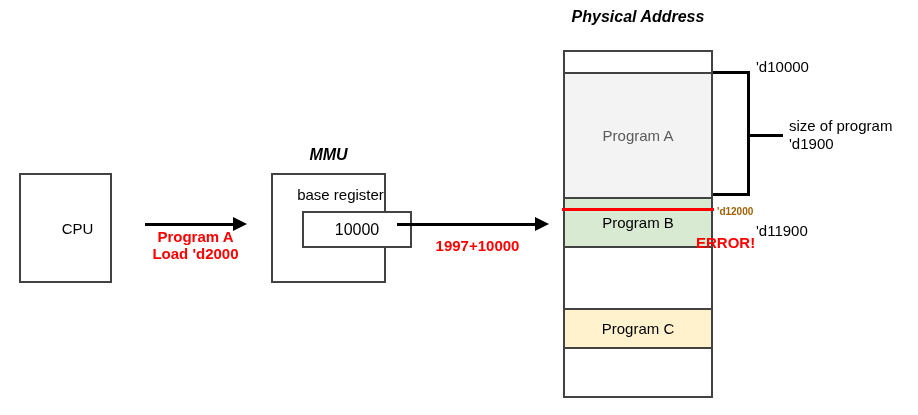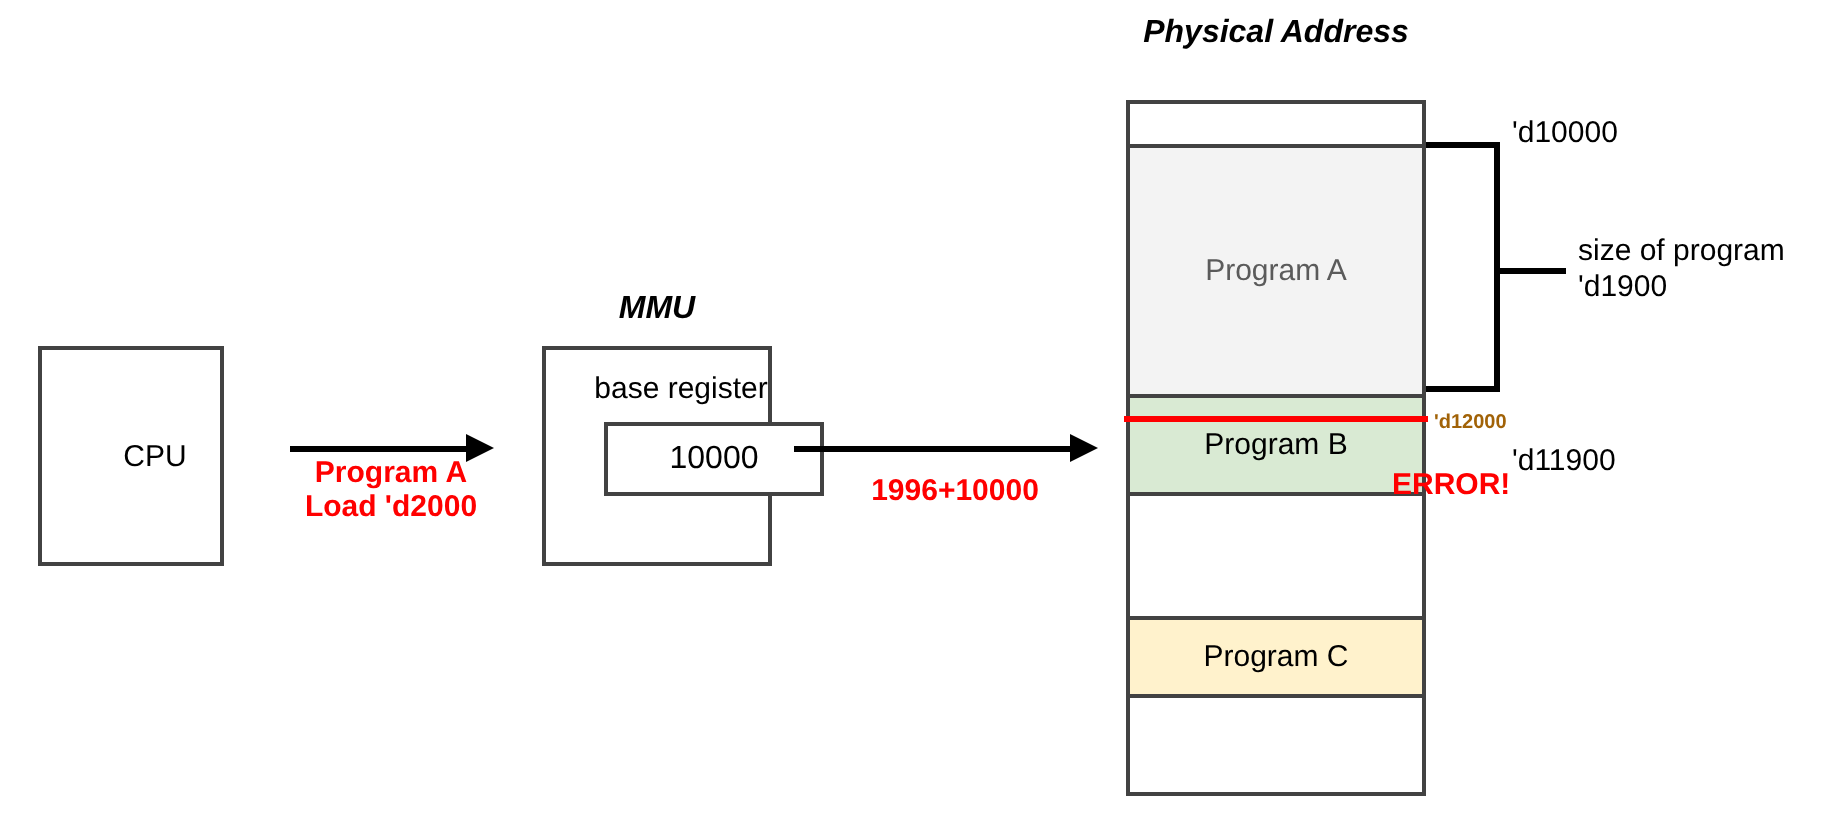--- a/index.html
+++ b/index.html
@@ -73,21 +73,21 @@
   <div class="bold-title" style="left:271px;top:146px;width:115px;">MMU</div>
   <div class="node-box" style="left:271px;top:173px;width:115px;height:110px;align-items:flex-start;justify-content:center;">
     <span style="margin-top:11px;">base register</span>
   </div>
   <div class="inner-box" style="left:284px;top:211px;width:110px;height:37px;margin-left:18px;">
     <span>10000</span>
   </div>
 
   <div class="shaft" style="left:397px;top:223px;width:138px;"></div>
   <div class="head" style="left:535px;top:217px;"></div>
-  <div class="flow-label" style="left:420px;top:237px;width:115px;">1996+10000</div>
+  <div class="flow-label" style="left:420px;top:237px;width:115px;">1997+10000</div>
 
   <div class="bold-title" style="left:563px;top:8px;width:150px;">Physical Address</div>
 
   <div class="mem-col">
     <div class="seg seg-1" style="background-color: rgb(255, 255, 255);">
       <span></span>
     </div>
     <div class="seg seg-2" style="background-color: rgb(243, 243, 243);">
       <span>Program A</span>
     </div>

